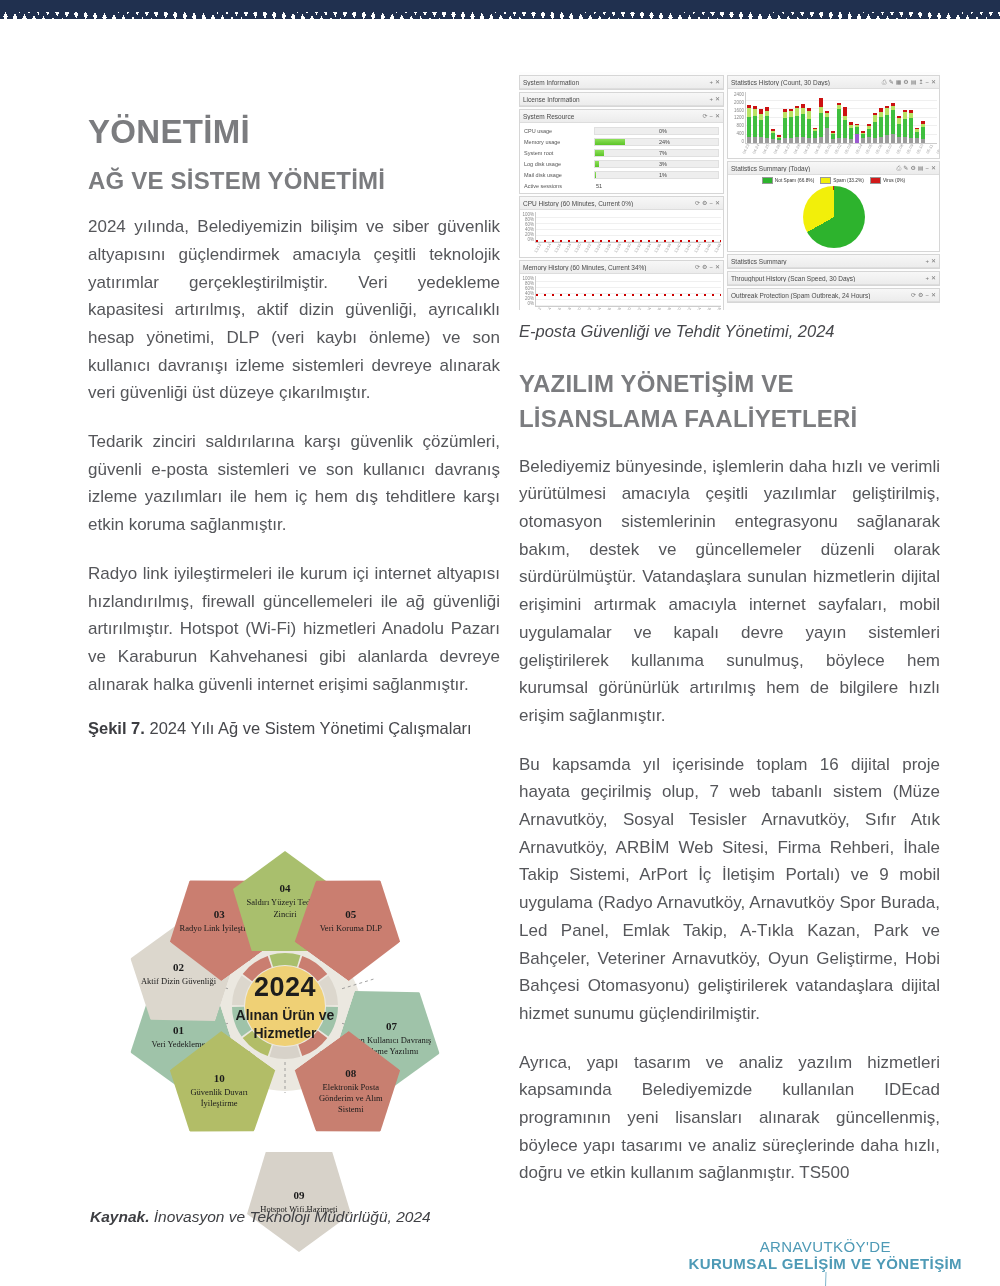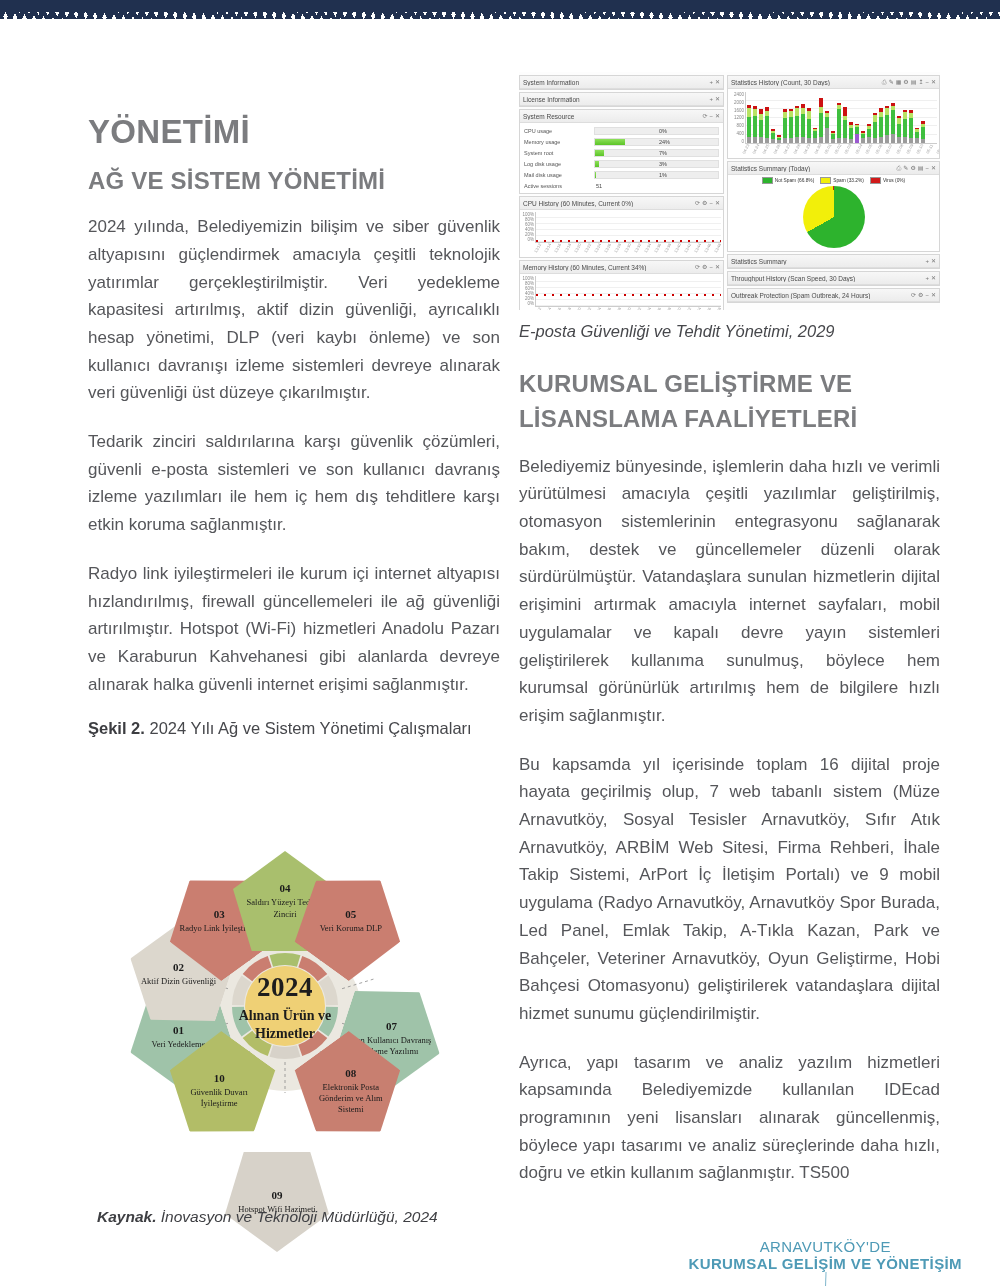--- a/index.html
+++ b/index.html
@@ -22,25 +22,25 @@
   #diagram svg{position:absolute;left:0;top:0;}
   .petal{position:absolute;width:104px;height:100px;margin-left:-52px;margin-top:-50px;}
   .petal-bg{position:absolute;left:0;top:0;width:100%;height:100%;
             clip-path:polygon(50% 0,100% 38%,82% 100%,18% 100%,0 38%);}
   .petal-text{position:absolute;left:0;top:0;width:100%;height:100%;display:flex;flex-direction:column;
               align-items:center;justify-content:center;text-align:center;
               font-family:"Liberation Serif",serif;color:#1b1b1b;padding:0 12px;box-sizing:border-box;}
   .petal-num{font-size:11px;font-weight:bold;margin-bottom:3px;}
   .petal-label{font-size:8.5px;line-height:1.3;}
   #diagram-center-text{position:absolute;left:197px;top:150px;width:110px;margin-left:-55px;margin-top:-34px;
-     text-align:center;font-family:Liberation Serif, serif;color:#1d1d1d;}
+     text-align:center;font-family:Liberation Sans, sans-serif;color:#1d1d1d;}
   #diagram-year{font-size:27px;font-weight:bold;letter-spacing:.5px;}
   #diagram-center-label{font-size:14px;font-weight:bold;line-height:1.25;margin-top:4px;}
   #kaynak{position:absolute;left:90px;top:1192px;font-size:15.5px;font-style:italic;color:#3e3f43;}
-  #kaynak b{font-style:italic;margin-left:7px;}
+  #kaynak b{font-style:italic;}
   
   #right-col{position:absolute;left:519px;top:72px;width:421px;}
   #dashboard{position:relative;width:421px;height:238px;background:#fdfdfd;overflow:hidden;
      font-family:"Liberation Sans",sans-serif;}
   #dash-left{position:absolute;left:0;top:3px;width:205px;}
   #dash-right{position:absolute;left:208px;top:3px;width:213px;}
   .panel{border:1px solid #d6d6d6;background:#fff;margin-bottom:2px;box-sizing:border-box;overflow:hidden;}
   .p-head{height:13px;background:linear-gradient(#f7f7f7,#ececec);border-bottom:1px solid #ddd;
           display:flex;align-items:center;padding:0 3px;box-sizing:border-box;}
   .p-title{font-size:6.5px;color:#4a4a4a;flex:1;white-space:nowrap;overflow:hidden;}
@@ -89,21 +89,21 @@
 
 <div id="page">
   <div id="topbar"></div>
 
   <div id="left-col">
     <h1 class="h1"><br><span>YÖNETİMİ</span></h1>
     <h2 class="h2">AĞ VE SİSTEM YÖNETİMİ</h2>
     <p class="body-p">2024 yılında, Belediyemizin bilişim ve siber güvenlik altyapısını güçlendirmek amacıyla çeşitli teknolojik yatırımlar gerçekleştirilmiştir. Veri yedekleme kapasitesi artırılmış, aktif dizin güvenliği, ayrıcalıklı hesap yönetimi, DLP (veri kaybı önleme) ve son kullanıcı davranışı izleme sistemleri devreye alınarak veri güvenliği üst düzeye çıkarılmıştır.</p>
     <p class="body-p">Tedarik zinciri saldırılarına karşı güvenlik çözümleri, güvenli e-posta sistemleri ve son kullanıcı davranış izleme yazılımları ile hem iç hem dış tehditlere karşı etkin koruma sağlanmıştır.</p>
     <p class="body-p">Radyo link iyileştirmeleri ile kurum içi internet altyapısı hızlandırılmış, firewall güncellemeleri ile ağ güvenliği artırılmıştır. Hotspot (Wi-Fi) hizmetleri Anadolu Pazarı ve Karaburun Kahvehanesi gibi alanlarda devreye alınarak halka güvenli internet erişimi sağlanmıştır.</p>
-    <p class="fig-cap"><b>Şekil 2.</b><span> 2024 Yılı Ağ ve Sistem Yönetimi Çalışmaları</span></p>
+    <p class="fig-cap"><b>Şekil 7.</b><span> 2024 Yılı Ağ ve Sistem Yönetimi Çalışmaları</span></p>
   </div>
 
   <div id="diagram">
     <svg id="diagram-svg" width="412" height="336">
         <circle cx="197" cy="158" r="77" fill="#ebe8e0"></circle>
         <line x1="139.93660902229078" y1="167.30495168499706" x2="108.55174398455073" y2="176.88447851062043" stroke="#8a8a8a" stroke-width="0.8" stroke-dasharray="3 3"></line>
         <path d="M158.5 177.0 A47 47 0 0 1 150.0 150.8" fill="none" stroke="#9fc3a9" stroke-width="12"></path>
         <line x1="139.93660902229078" y1="132.69504831500294" x2="108.55174398455073" y2="123.11552148937957" stroke="#8a8a8a" stroke-width="0.8" stroke-dasharray="3 3"></line>
         <path d="M150.0 149.2 A47 47 0 0 1 158.5 123.0" fill="none" stroke="#dcd7cd" stroke-width="12"></path>
         <line x1="161.7328848624516" y1="104.69504831500294" x2="142.3359715368" y2="79.61552148937957" stroke="#8a8a8a" stroke-width="0.8" stroke-dasharray="3 3"></line>
@@ -167,21 +167,21 @@
           <div class="petal-label">Son Kullanıcı Davranış İzleme Yazılımı</div>
         </div>
       </div>
       <div class="petal" style="left: 262.832px; top: 234.947px;">
         <div class="petal-bg" style="background: rgb(200, 127, 112); transform: rotate(144deg);"></div>
         <div class="petal-text">
           <div class="petal-num">08</div>
           <div class="petal-label">Elektronik Posta Gönderim ve Alım Sistemi</div>
         </div>
       </div>
-      <div class="petal" style="left: 189px; top: 255px; margin-top: 41px;">
+      <div class="petal" style="left: 211px; top: 255px; margin-top: 41px;">
         <div class="petal-bg" style="background: rgb(215, 210, 201); transform: rotate(180deg);"></div>
         <div class="petal-text">
           <div class="petal-num">09</div>
           <div class="petal-label">Hotspot Wifi Hazimeti</div>
         </div>
       </div>
       <div class="petal" style="left: 131.168px; top: 234.947px;">
         <div class="petal-bg" style="background: rgb(178, 189, 103); transform: rotate(216deg);"></div>
         <div class="petal-text">
           <div class="petal-num">10</div>
@@ -646,22 +646,22 @@
               <span class="p-icons">
                 <span>⟳</span>
                 <span>⚙</span>
                 <span>−</span>
                 <span>✕</span>
               </span>
             </div>
         </div>
       </div>
     </div>
-    <p class="img-cap">E-posta Güvenliği ve Tehdit Yönetimi, 2029</p>
-    <h2 class="r-h2"><span>KURUMSAL GELİŞTİRME VE</span><br><span>LİSANSLAMA FAALİYETLERİ</span></h2>
+    <p class="img-cap">E-posta Güvenliği ve Tehdit Yönetimi, 2024</p>
+    <h2 class="r-h2"><span>YAZILIM YÖNETİŞİM VE</span><br><span>LİSANSLAMA FAALİYETLERİ</span></h2>
     <p class="body-p">Belediyemiz bünyesinde, işlemlerin daha hızlı ve verimli yürütülmesi amacıyla çeşitli yazılımlar geliştirilmiş, otomasyon sistemlerinin entegrasyonu sağlanarak bakım, destek ve güncellemeler düzenli olarak sürdürülmüştür. Vatandaşlara sunulan hizmetlerin dijital erişimini artırmak amacıyla internet sayfaları, mobil uygulamalar ve kapalı devre yayın sistemleri geliştirilerek kullanıma sunulmuş, böylece hem kurumsal görünürlük artırılmış hem de bilgilere hızlı erişim sağlanmıştır.</p>
     <p class="body-p">Bu kapsamda yıl içerisinde toplam 16 dijital proje hayata geçirilmiş olup, 7 web tabanlı sistem (Müze Arnavutköy, Sosyal Tesisler Arnavutköy, Sıfır Atık Arnavutköy, ARBİM Web Sitesi, Firma Rehberi, İhale Takip Sistemi, ArPort İç İletişim Portalı) ve 9 mobil uygulama (Radyo Arnavutköy, Arnavutköy Spor Burada, Led Panel, Emlak Takip, A-Tıkla Kazan, Park ve Bahçeler, Veteriner Arnavutköy, Oyun Geliştirme, Hobi Bahçesi Otomasyonu) geliştirilerek vatandaşlara dijital hizmet sunumu güçlendirilmiştir.</p>
     <p class="body-p">Ayrıca, yapı tasarım ve analiz yazılım hizmetleri kapsamında Belediyemizde kullanılan IDEcad programının yeni lisansları alınarak güncellenmiş, böylece yapı tasarımı ve analiz süreçlerinde daha hızlı, doğru ve etkin kullanım sağlanmıştır. TS500</p>
   </div>
 
   <div id="footer">
     <span class="f-light">ARNAVUTKÖY'DE </span>
     <span class="f-bold">KURUMSAL GELİŞİM VE YÖNETİŞİM</span>
     <span id="f-divider"></span>
     <span id="f-page">95</span>

